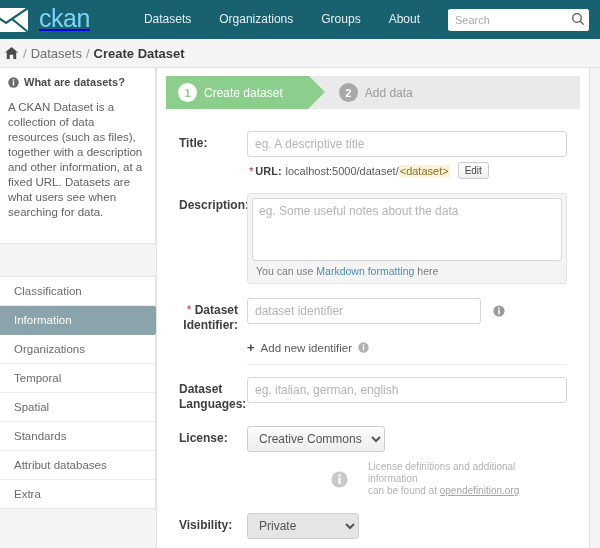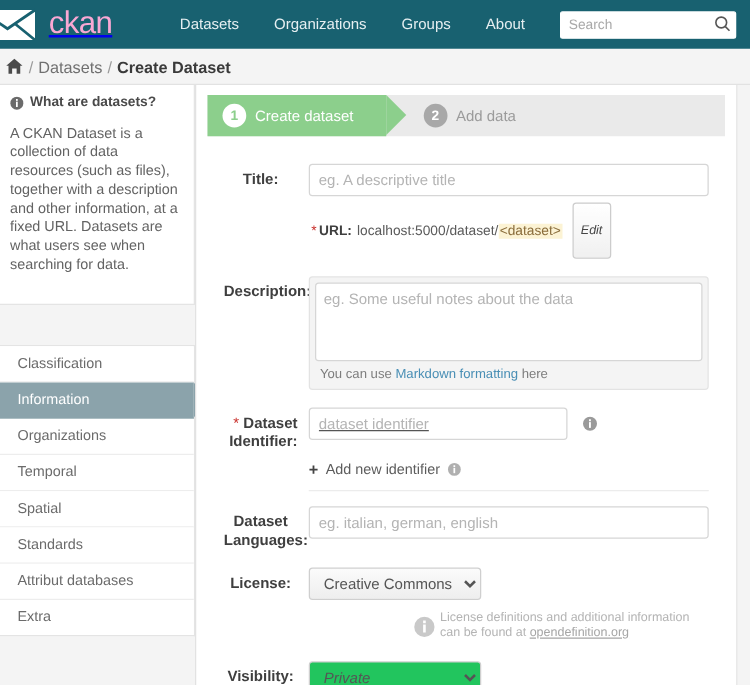--- a/index.html
+++ b/index.html
@@ -28,21 +28,21 @@
     gap: 7px;
     margin-left: -10px;
   }
   .brand-mark {
     width: 38px; height: 26px;
     position: relative;
     flex: none;
   }
   .brand-mark svg { display: block; }
   .brand-text {
-    color: #f9a8d4;
+    color: #7dd3fc;
     font-size: 25px;
     font-weight: 400;
     letter-spacing: -0.5px;
     line-height: 1;
     padding-bottom: 2px;
   }
   .nav {
     display: flex;
     align-items: center;
     gap: 0;
@@ -223,21 +223,21 @@
     padding: 22px 22px 0 22px;
   }
   .frow {
     display: flex;
     align-items: flex-start;
     margin-bottom: 14px;
   }
   .flabel {
     width: 68px;
     flex: none;
-    text-align: center;
+    text-align: left;
     padding-top: 5px;
     padding-right: 9px;
     font-size: 12px;
     font-weight: bold;
     color: #3f3f3f;
     line-height: 15px;
   }
   .req { color: #c9302c; font-weight: normal; }
   .fctl { flex: 1; min-width: 0; }
   .inp {
@@ -246,21 +246,21 @@
     border: 1px solid #d6d6d6;
     border-radius: 3px;
     padding: 0 7px;
     font-size: 12px;
     color: #555;
     font-family: "Liberation Sans", sans-serif;
     background: #fff;
     outline: none;
   }
   .inp::placeholder { color: #b4b4b4; }
-  .inp-sm { width: 207px; text-decoration: underline; }
+  .inp-sm { width: 234px; }
   .inp-ver { width: 207px; }
 
   .url-line {
     margin-top: 5px;
     font-size: 11px;
     color: #555;
     display: flex;
     align-items: center;
     gap: 0;
     padding-left: 2px;
@@ -269,29 +269,28 @@
   .url-label { font-weight: bold; color: #3f3f3f; margin-right: 4px; }
   .url-base { color: #5a5a5a; }
   .url-slug {
     background: #fcf3d4;
     color: #8a6d3b;
     padding: 0 1px;
   }
   .btn-edit {
     margin-left: 8px;
     font-size: 10px;
-    padding: 15px 6px;
+    padding: 1px 6px;
     border: 1px solid #cccccc;
     background: linear-gradient(#ffffff, #f0f0f0);
     border-radius: 3px;
     color: #444;
     cursor: pointer;
     font-family: "Liberation Sans", sans-serif;
     line-height: 13px;
-    font-style: italic;
   }
 
   .ta-wrap {
     background: #f4f4f4;
     border: 1px solid #e3e3e3;
     border-radius: 3px;
     padding: 4px 4px 0 4px;
   }
   .ta {
     width: 100%;
@@ -341,26 +340,26 @@
     border-radius: 3px;
     background: linear-gradient(#fbfbfb, #eeeeee);
     font-size: 12px;
     color: #555;
     font-family: "Liberation Sans", sans-serif;
     padding: 0 4px 0 7px;
     outline: none;
     cursor: pointer;
   }
   .sel-license { width: 138px; }
-  .sel-vis { width: 138px; background: #22c55e; font-style: italic; }
+  .sel-vis { width: 112px; background: #e5e5e5; }
 
   .license-note {
     display: flex;
     align-items: center;
-    gap: 4px;
+    gap: 20px;
     margin-top: 9px;
     margin-left: 152px;
     font-size: 10px;
     color: #b4b4b4;
     line-height: 12px;
   }
   .license-note a { color: #a5a5a5; text-decoration: underline; }
   .icon-circ { display: block; }
 </style>
 </head>

